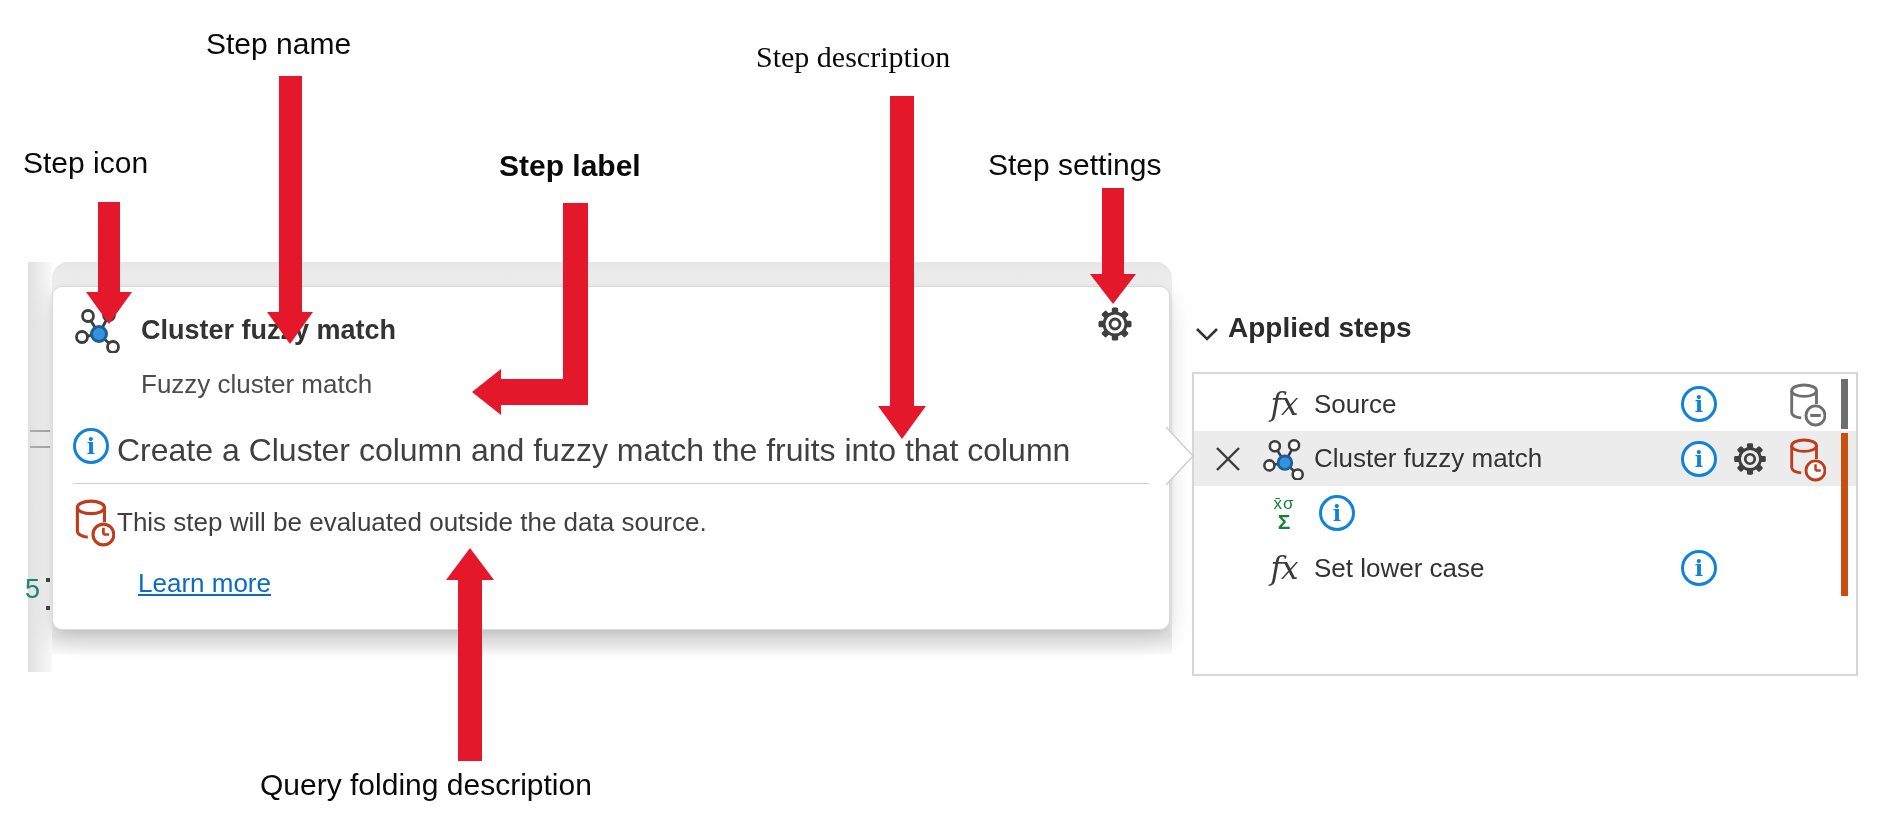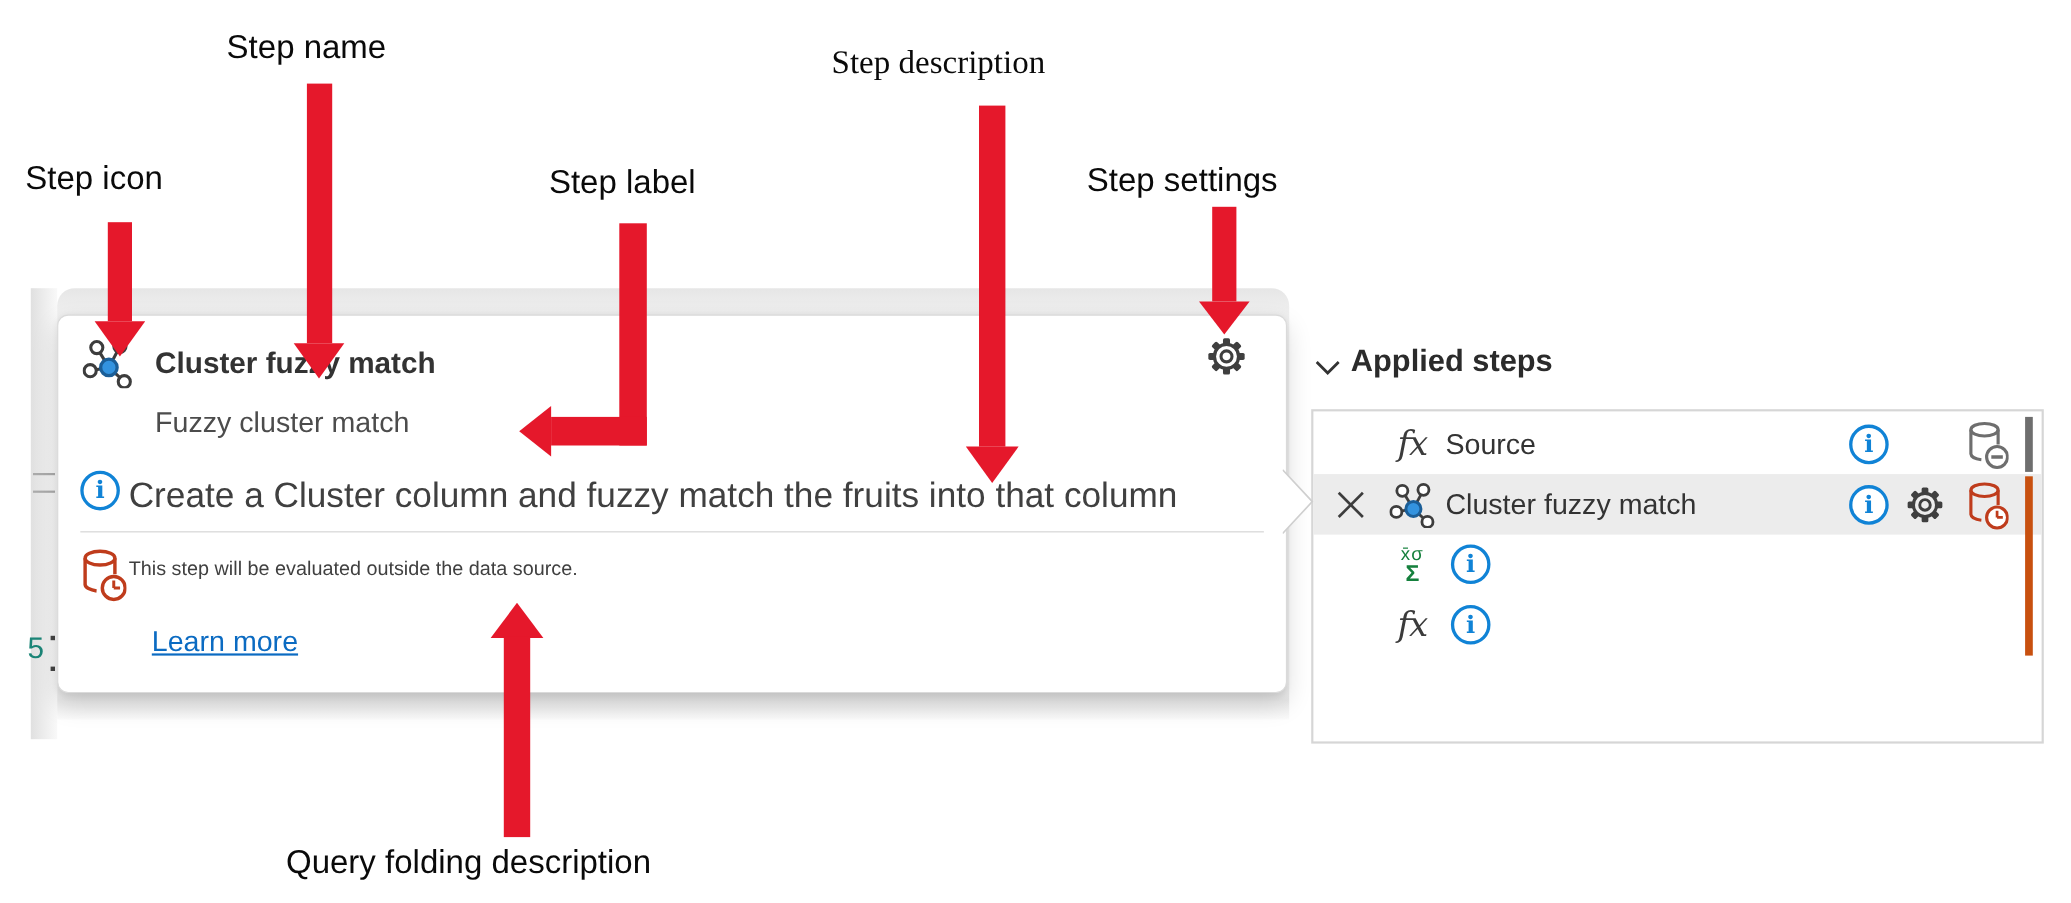--- a/index.html
+++ b/index.html
@@ -13,21 +13,21 @@
   }
   html,body{margin:0;padding:0;background:#ffffff;}
   .stage{
     position:relative;width:1883px;height:821px;background:#ffffff;overflow:hidden;
     font-family:"Liberation Sans",sans-serif;color:var(--ink);
   }
   
   .lbl{position:absolute;font-size:30px;color:#0a0a0a;white-space:nowrap;z-index:30;}
   .lbl-step-name{left:206px;top:27px;}
   .lbl-step-icon{left:23px;top:146px;}
-  .lbl-step-label{left:499px;top:149px;}
+  .lbl-step-label{left:499px;top:149px;font-weight:bold;}
   .lbl-step-description{left:756px;top:40px;font-family:Liberation Serif, serif;}
   .lbl-step-settings{left:988px;top:148px;}
   .lbl-query-folding{left:260px;top:768px;}
   
   .shaft{position:absolute;background:var(--red);z-index:25;}
   .head{position:absolute;width:0;height:0;z-index:25;}
   .head-down{border-left:23px solid transparent;border-right:23px solid transparent;border-top:32px solid var(--red);}
   .head-up{border-left:24px solid transparent;border-right:24px solid transparent;border-bottom:32px solid var(--red);}
   .head-left{border-top:23px solid transparent;border-bottom:23px solid transparent;border-right:29px solid var(--red);}
   .sh-icon{left:98px;top:202px;width:22px;height:90px;}       .hd-icon{left:86px;top:292px;}
@@ -56,21 +56,21 @@
   .card-title{position:absolute;left:88px;top:28px;font-size:27px;font-weight:bold;color:#333;white-space:nowrap;}
   .card-gear{position:absolute;left:1038px;top:14px;width:48px;height:48px;background:none;border:none;padding:0;cursor:pointer;}
   .card-label{position:absolute;left:88px;top:82px;font-size:26px;color:#4c4c4c;white-space:nowrap;}
   .info-badge{width:36px;height:36px;border:3px solid var(--info-blue);border-radius:50%;
     color:var(--info-blue);font-family:"DejaVu Serif",serif;font-weight:bold;font-size:22px;
     display:flex;align-items:center;justify-content:center;box-sizing:border-box;background:#fff;}
   .card-info{position:absolute;left:20px;top:141px;}
   .card-desc{position:absolute;left:64px;top:145px;font-size:32px;color:#404040;white-space:nowrap;width:1045px;overflow:hidden;}
   .card-divider{position:absolute;left:20px;top:196px;width:1076px;height:1px;background:#d2d2d2;}
   .card-fold-icon{position:absolute;left:18px;top:210px;}
-  .card-fold-text{position:absolute;left:64px;top:220px;font-size:18px;color:#404040;white-space:nowrap;}
+  .card-fold-text{position:absolute;left:64px;top:220px;font-size:26px;color:#404040;white-space:nowrap;}
   .card-learn{position:absolute;left:85px;top:281px;font-size:26px;color:var(--link-blue);text-decoration:underline;cursor:pointer;}
   .callout{position:absolute;left:1166px;top:426px;z-index:12;}
   
   .as-chevron{position:absolute;left:1196px;top:328px;z-index:5;cursor:pointer;}
   .as-header{position:absolute;left:1228px;top:312px;font-size:28px;font-weight:bold;color:#2b2b2b;z-index:5;}
   .panel{position:absolute;left:1192px;top:372px;width:666px;height:304px;background:#fff;
     border:2px solid #d6d6d6;box-sizing:border-box;z-index:4;}
   .step-row{position:absolute;left:1194px;width:662px;height:54px;display:flex;align-items:center;
     padding-left:8px;box-sizing:border-box;z-index:6;cursor:pointer;}
   .row-1{top:377px;} .row-2{top:431px;height:55px;background:#ececec;} .row-3{top:486px;} .row-4{top:541px;}
@@ -271,20 +271,21 @@
       </div>
     <div class="slot-gear"></div>
     <div class="slot-db"></div>
   </div>
 
   <div class="step-row row-4">
     <div class="slot-close"></div>
     <div class="slot-icon">
       <span class="fx-glyph">fx</span>
     </div>
+    <div class="row-name">Set lower case</div>
     <div class="slot-info">
         <span class="info-badge">i</span>
       </div>
     <div class="slot-gear"></div>
     <div class="slot-db"></div>
   </div>
 
   <div class="bar bar-gray"></div>
   <div class="bar bar-orange"></div>
 

